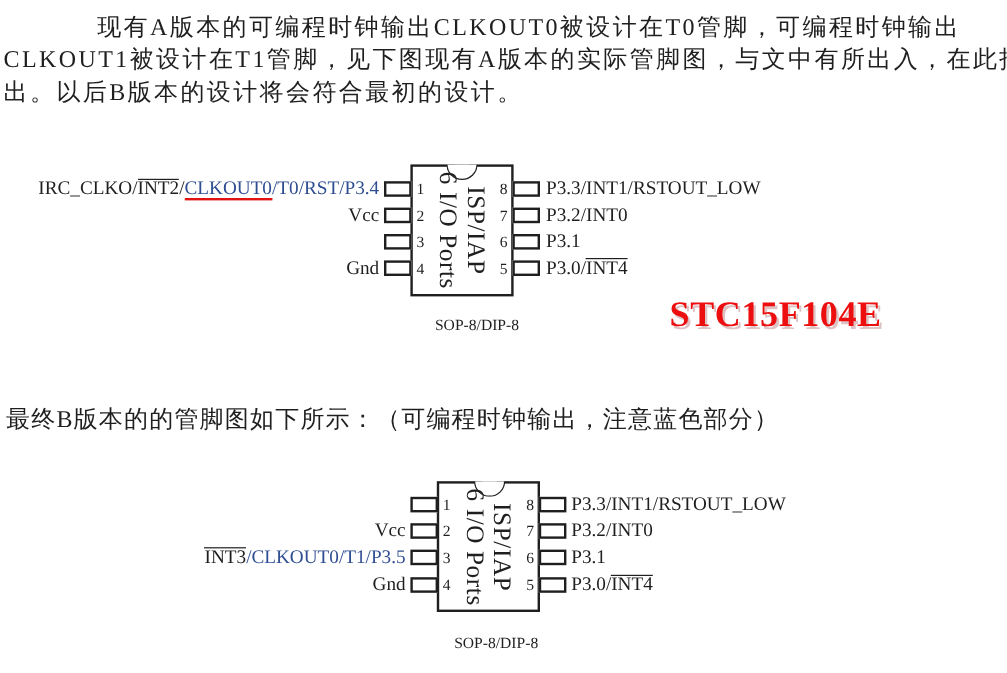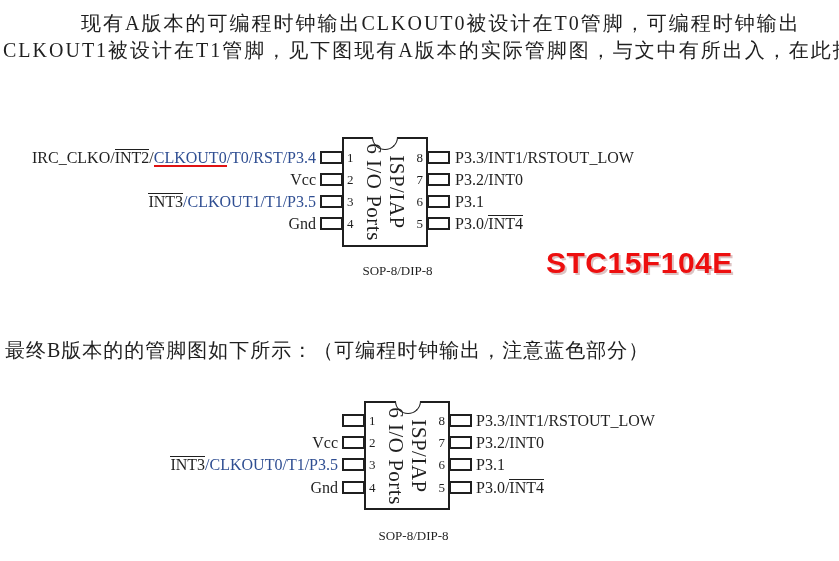--- a/index.html
+++ b/index.html
@@ -31,32 +31,33 @@
        background:#fff;box-sizing:border-box;}
   .plabel{position:absolute;font-family:"Liberation Serif","DejaVu Serif",serif;
           font-size:16px;line-height:20px;color:var(--text);white-space:nowrap;}
   .lab-left{left:0;width:316px;text-align:right;}
   .lab-left-b{left:0;width:338px;text-align:right;}
   .blue{color:var(--blue);}
   .ov{display:inline-block;line-height:14px;padding-top:1px;border-top:1.5px solid currentColor;}
   .rl{display:inline-block;line-height:15px;border-bottom:2.5px solid var(--red);}
   .pkg{position:absolute;width:135px;text-align:center;
        font-family:"Liberation Serif","DejaVu Serif",serif;font-size:13px;line-height:24px;color:var(--text);}
-  .partno{position:absolute;font-family:Liberation Sans, sans-serif;font-weight:bold;
+  .partno{position:absolute;font-family:Liberation Serif, serif;font-weight:bold;
           font-size:30px;line-height:34px;letter-spacing:0.5px;color:var(--part_red);
-          text-shadow:2px 2px 0 var(--part_shadow);white-space:nowrap;}
+          text-shadow:2px 2px 0 var(--part_shadow);white-space:nowrap;margin-left:12px;}
 </style>
 </head>
 <body>
 
 <div class="page">
 
   <div class="intro cjk">
     <div class="indent1">现有A版本的可编程时钟输出CLKOUT0被设计在T0管脚，可编程时钟输出</div>
     <div>CLKOUT1被设计在T1管脚，见下图现有A版本的实际管脚图，与文中有所出入，在此指</div>
+    <div>出。以后B版本的设计将会符合最初的设计。</div>
   </div>
 
   <div class="diag">
 
     <div class="chip" style="left:342px;top:137px;width:86px;height:110px;">
       <div class="notch" style="left:28px;"></div>
       <div class="chiptext">
         <div class="rot">
           <div>ISP/IAP</div>
           <div>6 I/O Ports</div>
@@ -77,21 +78,20 @@
     <div class="pad" style="left:320px;top:195px;"></div>
     <div class="pad" style="left:320px;top:217px;"></div>
 
     <div class="pad" style="left:427px;top:151px;"></div>
     <div class="pad" style="left:427px;top:173px;"></div>
     <div class="pad" style="left:427px;top:195px;"></div>
     <div class="pad" style="left:427px;top:217px;"></div>
 
     <div class="plabel lab-left" style="top:148px;"><span>IRC_CLKO/</span><span class="ov">INT2</span><span>/</span><span class="blue rl">CLKOUT0</span><span class="blue">/T0/RST/P3.4</span></div>
     <div class="plabel lab-left" style="top:170px;">Vcc</div>
-    <div class="plabel lab-left" style="top:192px;"><span class="ov">INT3</span><span class="blue">/CLKOUT1/T1/P3.5</span></div>
     <div class="plabel lab-left" style="top:214px;">Gnd</div>
 
     <div class="plabel" style="left:455px;top:148px;">P3.3/INT1/RSTOUT_LOW</div>
     <div class="plabel" style="left:455px;top:170px;">P3.2/INT0</div>
     <div class="plabel" style="left:455px;top:192px;">P3.1</div>
     <div class="plabel" style="left:455px;top:214px;"><span>P3.0/</span><span class="ov">INT4</span></div>
 
     <div class="pkg" style="left:330px;top:259px;">SOP-8/DIP-8</div>
   </div>
 

